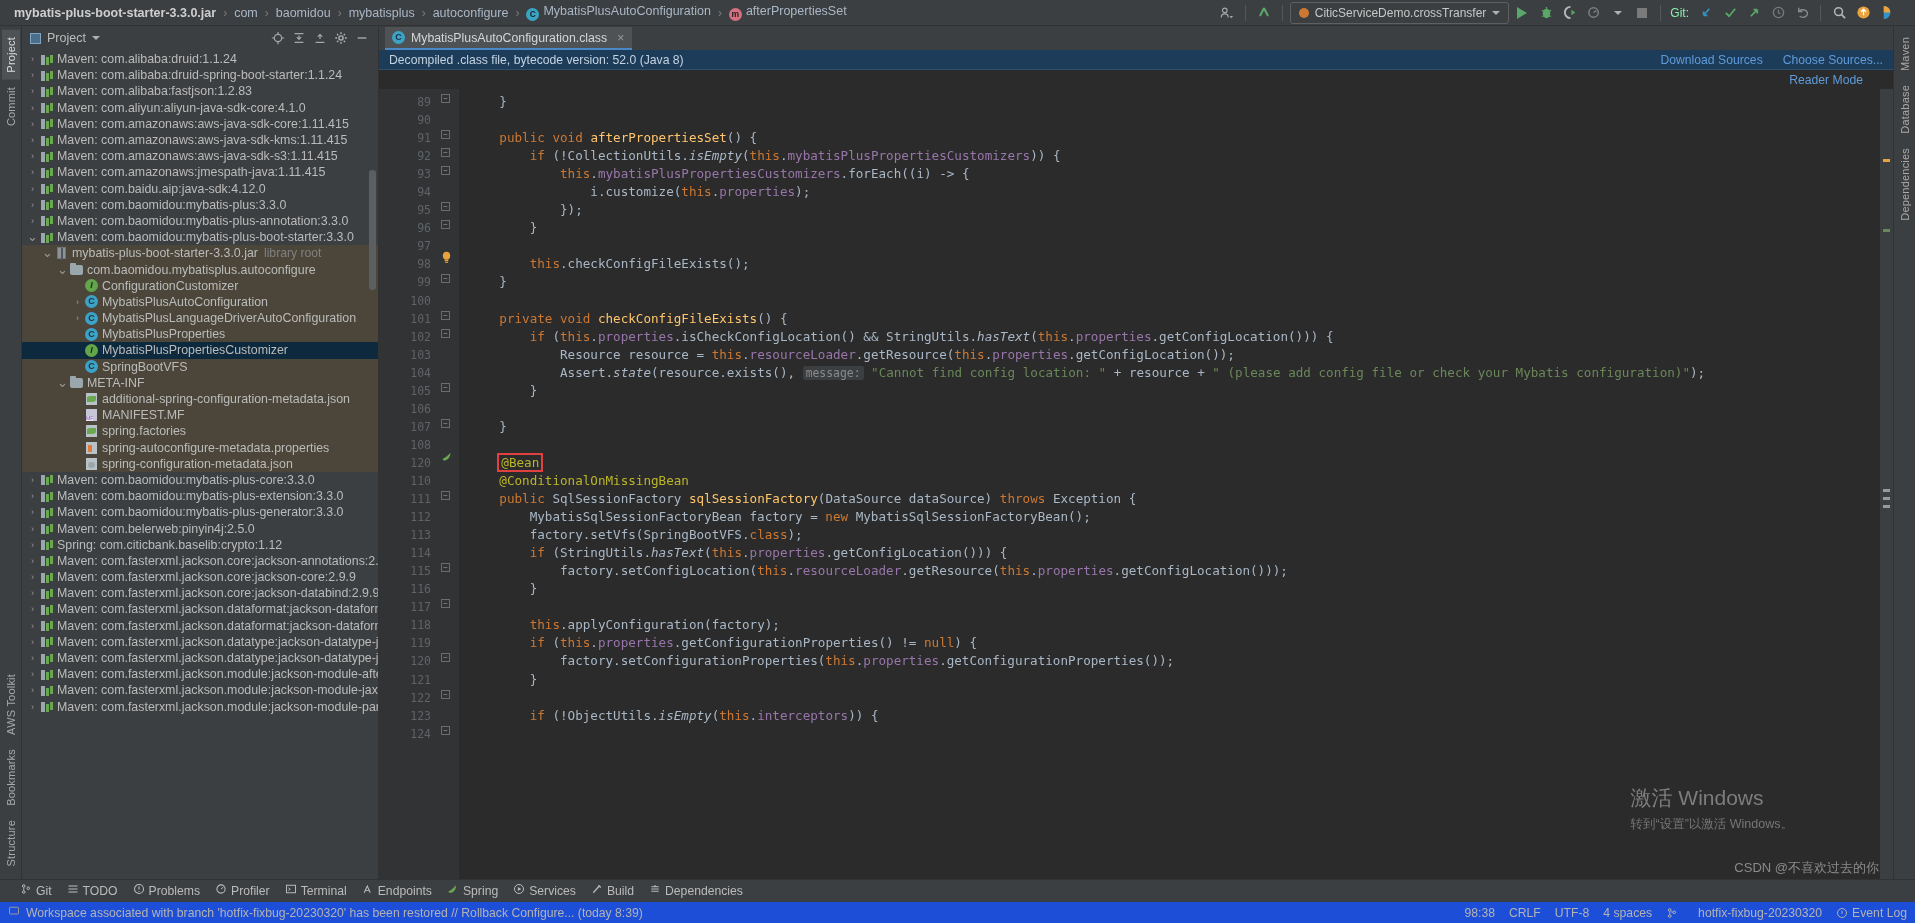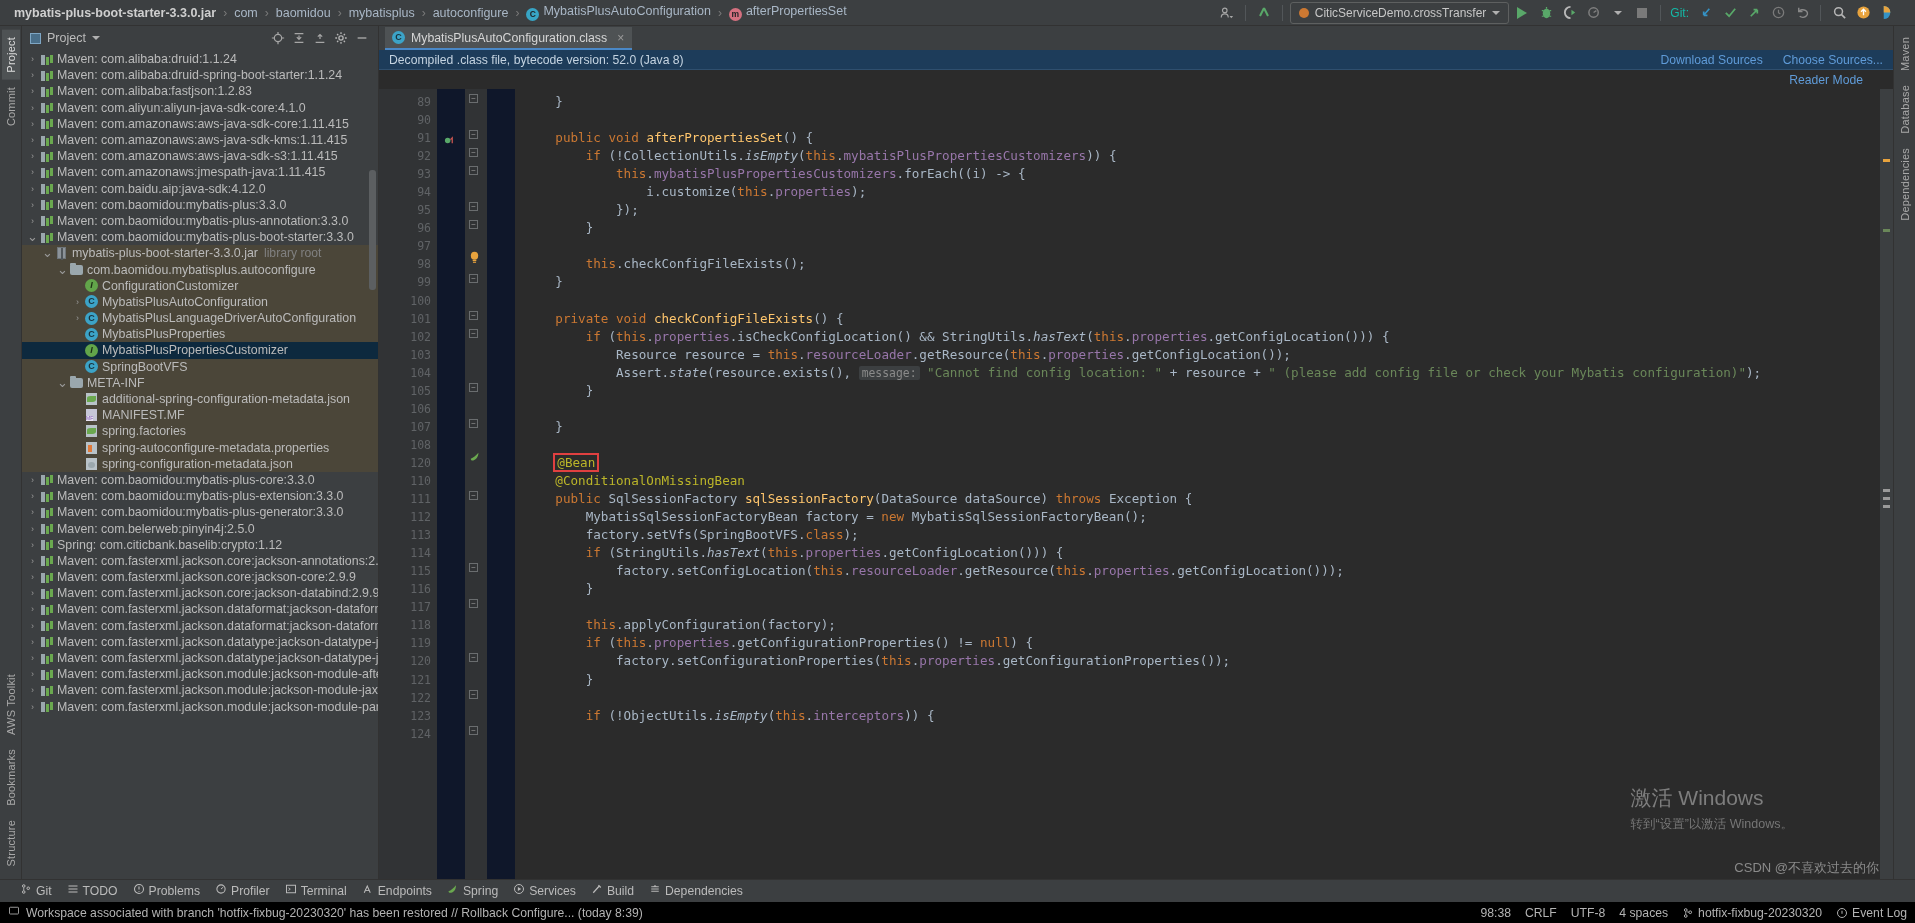--- a/index.html
+++ b/index.html
@@ -31,21 +31,21 @@
   .ico-method{ background:#d4707f; }
 
   .topbar-right { margin-left:auto; display:flex; align-items:center; gap:2px; padding-right:17px; }
   .tb-btn { width:22px;height:22px;display:flex;align-items:center;justify-content:center;color:#a6a6a6;border-radius:3px; }
   .tb-sep { width:1px;height:16px;background:#525659;margin:0 5px; }
   .runcfg {
     display:flex;align-items:center;gap:6px;height:22px;padding:0 8px;
     border:1px solid #5e6060;border-radius:3px;color:#c7c7c7;font-size:12px;white-space:nowrap;
   }
   .runcfg .dot { width:10px;height:10px;border-radius:50%;background:#cc7832;display:inline-block; }
-  .git-label { color:#14b8a6; font-size:12px; padding:0 4px 0 2px; }
+  .git-label { color:#86efac; font-size:12px; padding:0 4px 0 2px; }
   .play { width:0;height:0;border-left:10px solid #59a869;border-top:6px solid transparent;border-bottom:6px solid transparent; }
   .stop-sq { width:10px;height:10px;background:#7a7a7a; }
 
   
   .main { flex:1 1 auto; display:flex; min-height:0; }
 
   
   .vstrip {
     width:22px; background:#3c3f41; border-right:1px solid #323232;
     display:flex; flex-direction:column; align-items:center; padding-top:4px; flex:0 0 22px;
@@ -109,21 +109,21 @@
   .etab .x { color:#9a9a9a; font-size:12px; margin-left:4px; }
   .notice {
     height:20px;background:#1d3c5a;display:flex;align-items:center;padding:0 10px;flex:0 0 20px;
     color:#c4d3e0;font-size:12.2px;border-bottom:1px solid #2f4f6e;
   }
   .notice-right { margin-left:auto; display:flex; gap:20px; }
   .notice-link { color:#5f9bd8; }
   .readerbar { height:19px; background:#2b2b2b; display:flex; justify-content:flex-end; align-items:center; padding-right:30px; flex:0 0 19px; }
   .reader-link { color:#5f9bd8; font-size:12.2px; }
 
-  .codewrap { flex:1 1 auto; display:flex; min-height:0; position:relative; overflow:hidden; background:#0f172a;gap:28px; }
+  .codewrap { flex:1 1 auto; display:flex; min-height:0; position:relative; overflow:hidden; background:#fef9c3; }
   .gutter {
     width:58px; flex:0 0 58px; background:#313335; color:#606366;
     font-family:"DejaVu Sans Mono", monospace; font-size:11.5px; text-align:right;
     padding-top:4px; position:relative;
   }
   .gline { height:18.05px; line-height:18.05px; padding-right:6px; position:relative; }
   .gutter2 { width:22px; flex:0 0 22px; background:#313335; position:relative; }
   .code {
     flex:1 1 auto; padding-top:4px; overflow:hidden; position:relative;
     font-family:"DejaVu Sans Mono", monospace; font-size:12.6px; color:#a9b7c6;
@@ -146,25 +146,25 @@
   .wm2 { font-size:12.5px; color:#767676; margin-top:4px; }
   .csdn { position:absolute; right:14px; bottom:2px; color:#8a8a8a; font-size:13px; }
 
   
   .bottombar {
     height:22px; background:#3c3f41; border-top:1px solid #323232;
     display:flex; align-items:center; gap:15px; padding-left:20px; flex:0 0 22px; font-size:12.2px; color:#bbbbbb;
   }
   .bb-item { display:flex;align-items:center;gap:4px;white-space:nowrap; }
   .statusbar {
-    height:22px; background:#000000; display:flex; align-items:center;
+    height:22px; background:#1d4ed8; display:flex; align-items:center;
     padding:0 8px 0 8px; flex:0 0 22px; font-size:12.2px; color:#b3b3b3; border-top:1px solid #3c3f41;
   }
   .sb-right { margin-left:auto; display:flex; align-items:center; gap:14px; }
-  .sb-branch { display:flex;align-items:center;gap:4px; }
+  .sb-branch { display:flex;align-items:center;gap:20px; }
   .evlog { display:flex;align-items:center;gap:4px;color:#b3b3b3; }
 </style>
 </head>
 <body>
 
 <div class="app">
 
   <div class="topbar">
     <div class="crumbs" id="crumbs">
         <span class="crumb bold"><span>mybatis-plus-boot-starter-3.3.0.jar</span></span>

